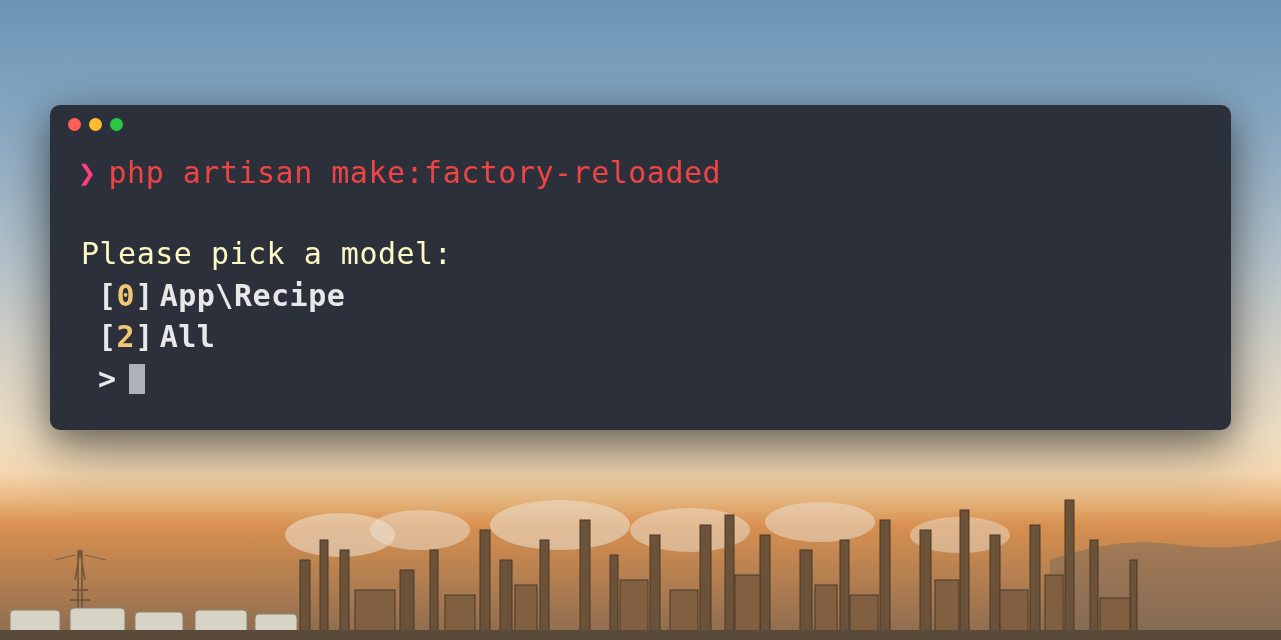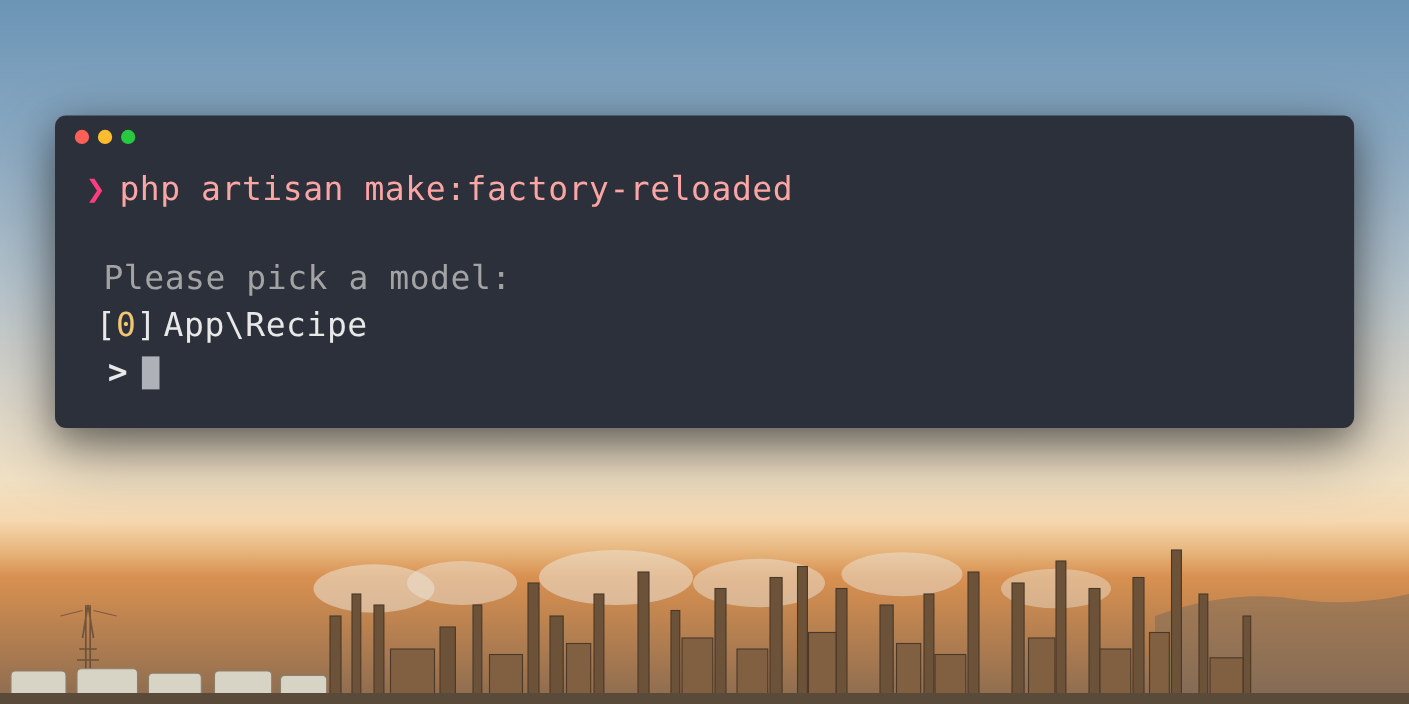--- a/index.html
+++ b/index.html
@@ -81,32 +81,33 @@
       gap: 12px;
       margin-bottom: 40px;
     }
 
     .prompt-arrow {
       color: #ff3d7f;
       font-weight: bold;
     }
 
     .command {
-      color: #fca5a5;
+      color: #ef4444;
     }
 
     .prompt-question {
-      color: #a3a3a3;
-      margin-left: 16px;
+      color: #fef9c3;
+      margin-left: 3px;
       margin-bottom: 2px;
     }
 
     .option-line {
       color: #e8e8e8;
-      margin-left: 9px;
+      margin-left: 20px;
+      font-weight: bold;
     }
 
     .option-number {
       color: #f0c674;
     }
 
     .bracket {
       color: #e8e8e8;
     }
 
@@ -221,19 +222,22 @@
       <span class="command">php artisan make:factory-reloaded</span>
     </div>
 
     <div class="prompt-question">Please pick a model:</div>
 
     <div class="option-line">
       <span class="bracket">[</span><span class="option-number">0</span><span class="bracket">]</span><span class="option-label">App\Recipe</span>
     </div>
 
 
+    <div class="option-line">
+      <span class="bracket">[</span><span class="option-number">2</span><span class="bracket">]</span><span class="option-label">All</span>
+    </div>
 
     <div class="input-line">
       <span class="input-caret">&gt;</span>
       <span class="cursor-block"></span>
     </div>
   </div>
 </div>
 
 </body></html>

